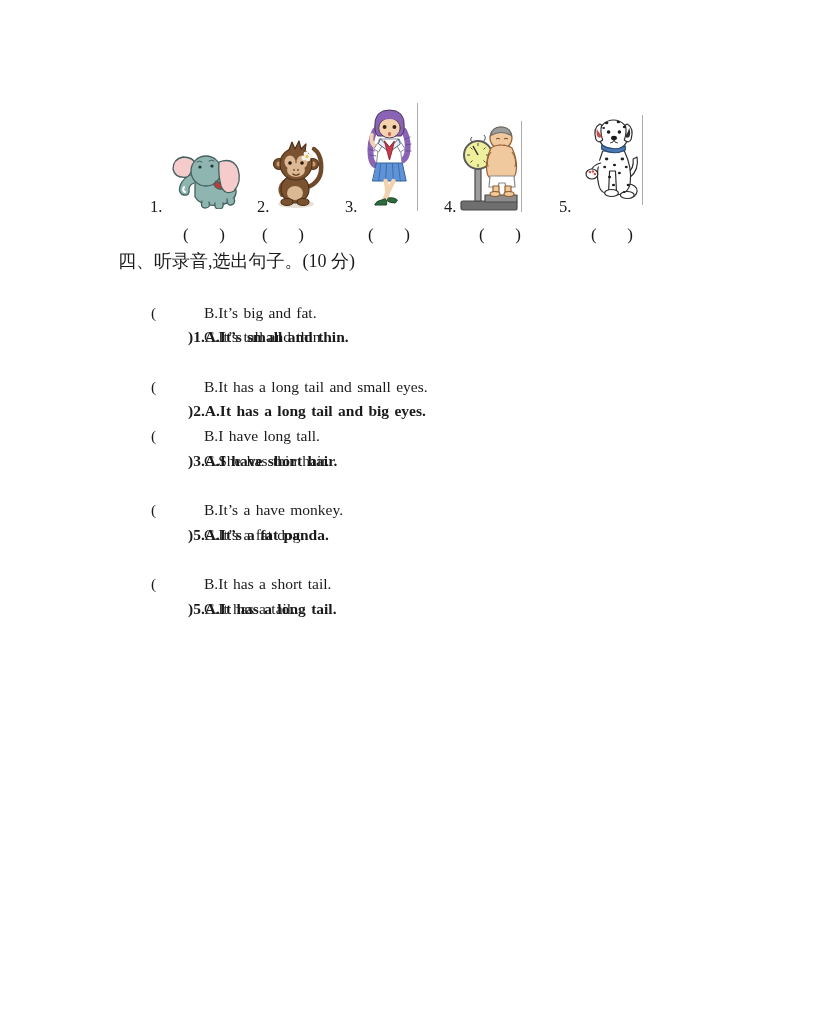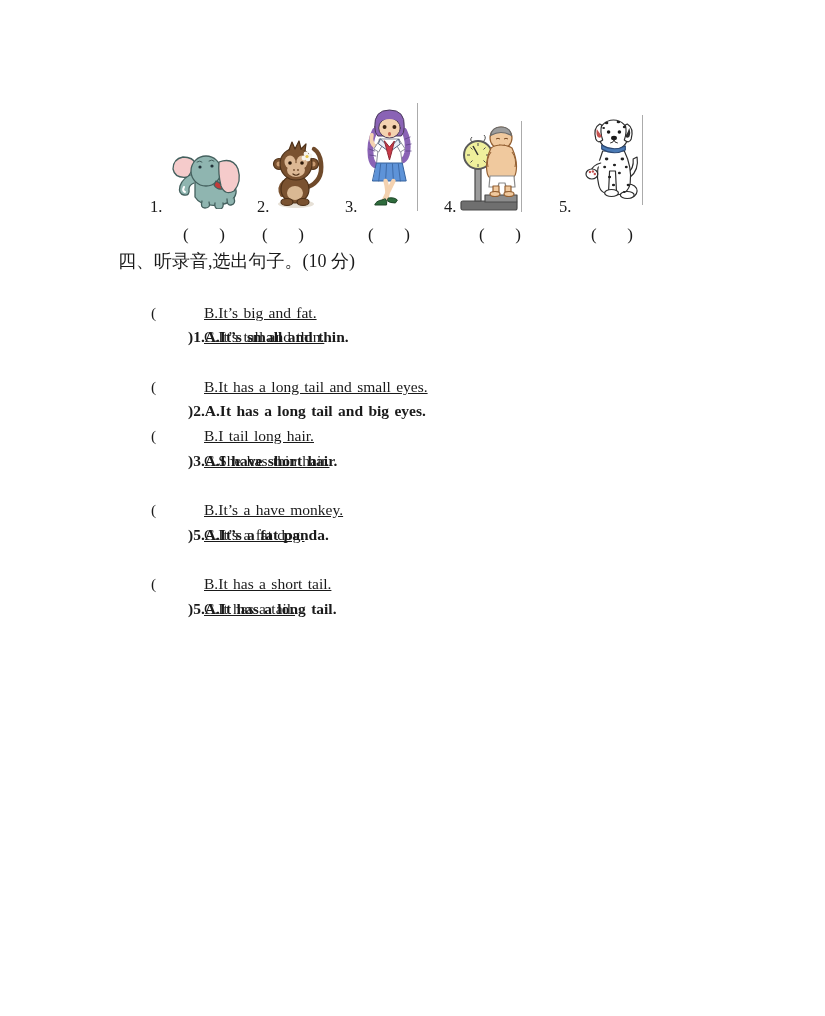--- a/index.html
+++ b/index.html
@@ -14,21 +14,21 @@
   .num { position:absolute; top:197px; font-size:16.5px; }
   .ans {
     position:absolute; top:225px; width:42px; display:flex;
     justify-content:space-between; font-size:17px;
   }
   .sec-title { position:absolute; left:118px; top:249px; font-size:18px; white-space:pre; }
   .questions { position:absolute; left:0; top:276px; width:825px; font-size:15.5px; word-spacing:1.5px; }
   .q-line { position:relative; height:24.7px; line-height:24.7px; white-space:pre; }
   .q-head .qp { position:absolute; left:151px; }
   .q-head .qt { position:absolute; left:188px;font-weight:bold; }
-  .q-opt { padding-left:204px;text-decoration:underline; }
+  .q-opt { padding-left:204px; }
 </style>
 </head>
 <body>
 
 <div class="page">
 
   <div class="pic" style="left:168px; top:149px; width:84px; height:60px;">
     <svg viewBox="0 0 84 60" preserveAspectRatio="none">
       <g stroke="#44605e" stroke-width="1.3" stroke-linejoin="round" stroke-linecap="round">
         <path d="M20 28 Q7 30 5 20 Q5 10 15 8 Q25 8 28 15 Z" fill="#f5cbcb"></path>
@@ -224,21 +224,21 @@
     <div class="q-line q-head">
       <span class="qp">(</span>
       <span class="qt">)2.A.It has a long tail and big eyes.</span>
     </div>
     <div class="q-line q-opt">B.It has a long tail and small eyes.</div>
 
     <div class="q-line q-head">
       <span class="qp">(</span>
       <span class="qt">)3.A.I have short hair.</span>
     </div>
-    <div class="q-line q-opt">B.I tail long hair.</div>
+    <div class="q-line q-opt">B.I have long tall.</div>
     <div class="q-line q-opt">C.She has thin hair.</div>
 
     <div class="q-line q-head">
       <span class="qp">(</span>
       <span class="qt">)5.A.It’s a fat panda.</span>
     </div>
     <div class="q-line q-opt">B.It’s a have monkey.</div>
     <div class="q-line q-opt">C.It’s a fat dog.</div>
 
     <div class="q-line q-head">

